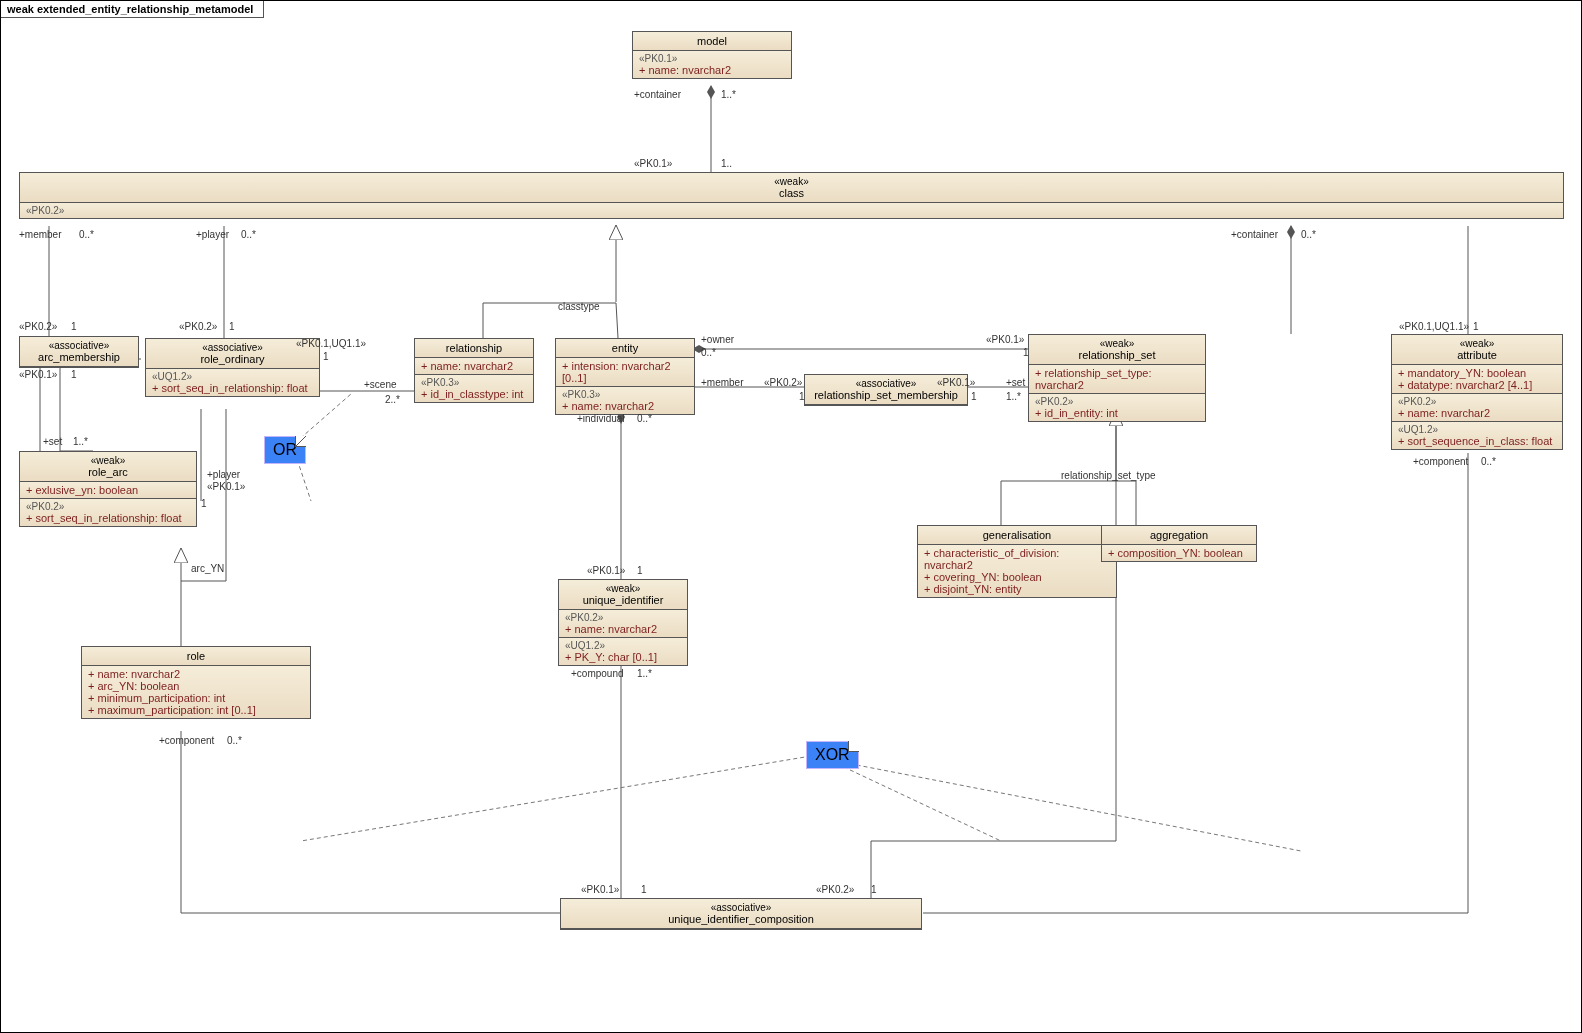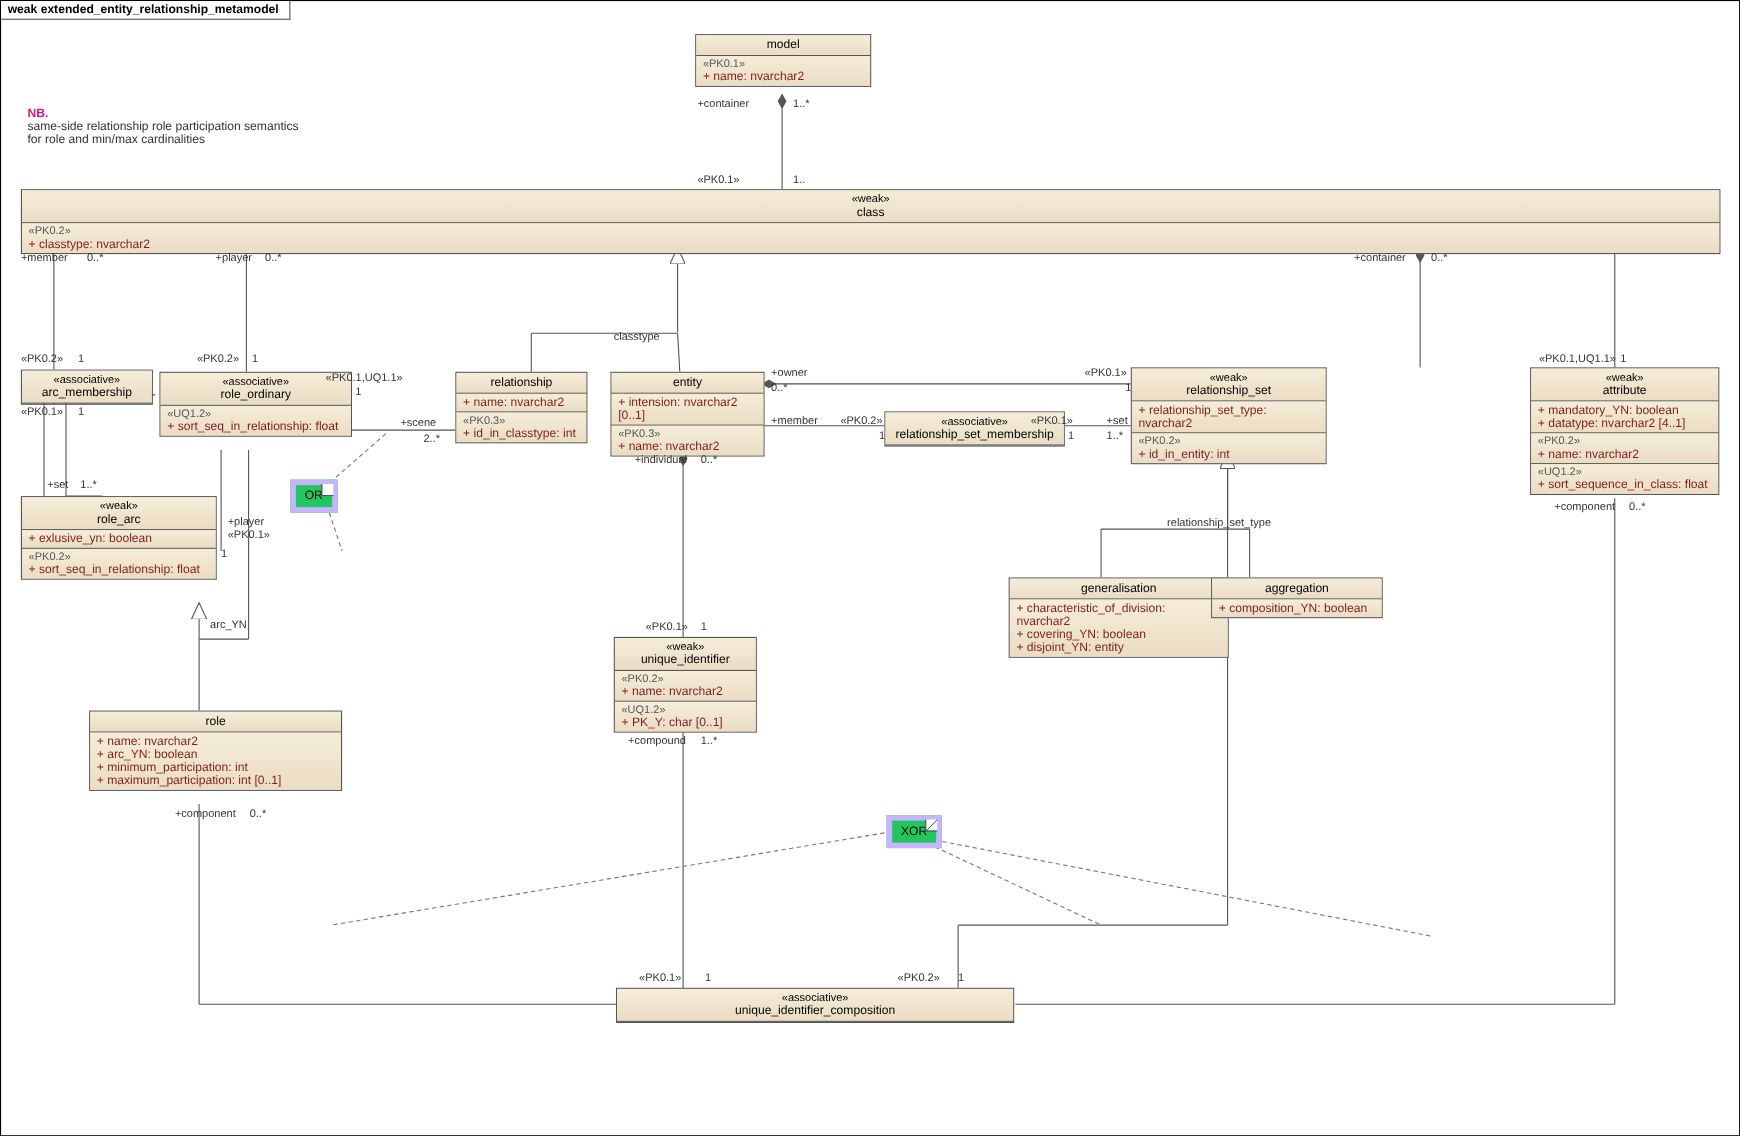--- a/index.html
+++ b/index.html
@@ -11,34 +11,29 @@
 .box{position:absolute;background:#f0e5d3;border:1px solid #555}
 .box .hdr{border-bottom:1px solid #555;text-align:center;padding:3px 4px;background:linear-gradient(#f5edd9,#ebdcc3)}
 .box .hdr .st{font-size:10px}
 .box .hdr .nm{font-weight:normal;font-size:11px}
 .box .sec{border-bottom:1px solid #555;padding:2px 6px;background:linear-gradient(#f5edd9,#ebdcc3)}
 .box .sec:last-child{border-bottom:none}
 .box .key{font-size:10px;color:#555}
 .box .attr{font-size:11px;color:#7d1e1e}
 .lbl{position:absolute;font-size:10px;color:#333;background:transparent;white-space:nowrap}
 svg.conn{position:absolute;top:0;left:0;width:1582px;height:1033px;pointer-events:none}
-.notebox{position:absolute;background:#22c55e;border:5px solid #c4b5fd;padding:4px 8px;font-size:11px}
+.notebox{position:absolute;background:#3b82f6;border:1px solid #c4b5fd;padding:4px 8px;font-size:16px}
 .notebox::after{content:"";position:absolute;top:-1px;right:-1px;width:10px;height:10px;background:linear-gradient(135deg,#fff 50%,#555 50%,#555 52%,#fff 52%);border-left:1px solid #555;border-bottom:1px solid #555}
 </style>
 </head>
 <body>
 
 <div class="canvas">
   <div class="frame-label">weak extended_entity_relationship_metamodel</div>
 
-  <div class="note" style="left:24px;top:96px">
-    <span class="nb">NB.</span><br>
-    <span>same-side relationship role participation semantics</span><br>
-    <span>for role and min/max cardinalities</span>
-  </div>
 
   <svg class="conn">
     <defs>
       <marker id="diamond" markerWidth="14" markerHeight="10" refX="1" refY="5" orient="auto">
           <path d="M0,5 L7,1 L14,5 L7,9 Z" fill="#555"></path>
         </marker>
       <marker id="tri" markerWidth="16" markerHeight="14" refX="15" refY="7" orient="auto">
           <path d="M0,0 L15,7 L0,14 Z" fill="#fff" stroke="#555"></path>
         </marker>
     </defs>
@@ -119,21 +114,20 @@
   <span class="lbl" style="left:633px;top:157px">«PK0.1»</span>
   <span class="lbl" style="left:720px;top:157px">1..</span>
 
   <div class="box" style="left:18px;top:171px;width:1545px">
     <div class="hdr">
         <div class="st">«weak»</div>
         <div class="nm">class</div>
       </div>
     <div class="sec">
         <div class="key">«PK0.2»</div>
-        <div class="attr">+   classtype:  nvarchar2</div>
       </div>
   </div>
   <span class="lbl" style="left:18px;top:228px">+member</span>
     <span class="lbl" style="left:78px;top:228px">0..*</span>
   <span class="lbl" style="left:195px;top:228px">+player</span>
     <span class="lbl" style="left:240px;top:228px">0..*</span>
   <span class="lbl" style="left:1230px;top:228px">+container</span>
     <span class="lbl" style="left:1300px;top:228px">0..*</span>
   <span class="lbl" style="left:557px;top:300px">classtype</span>
 

